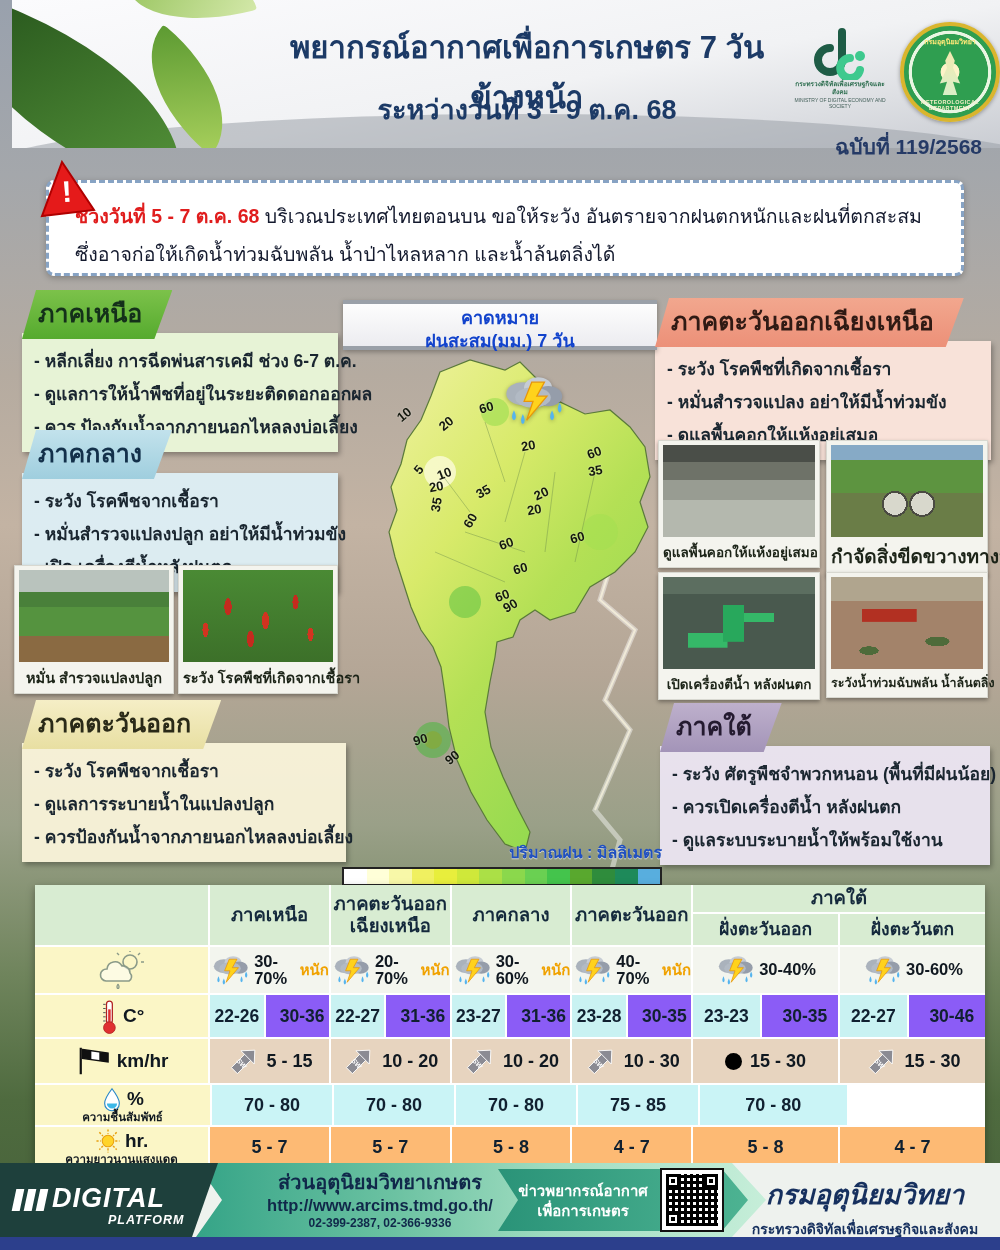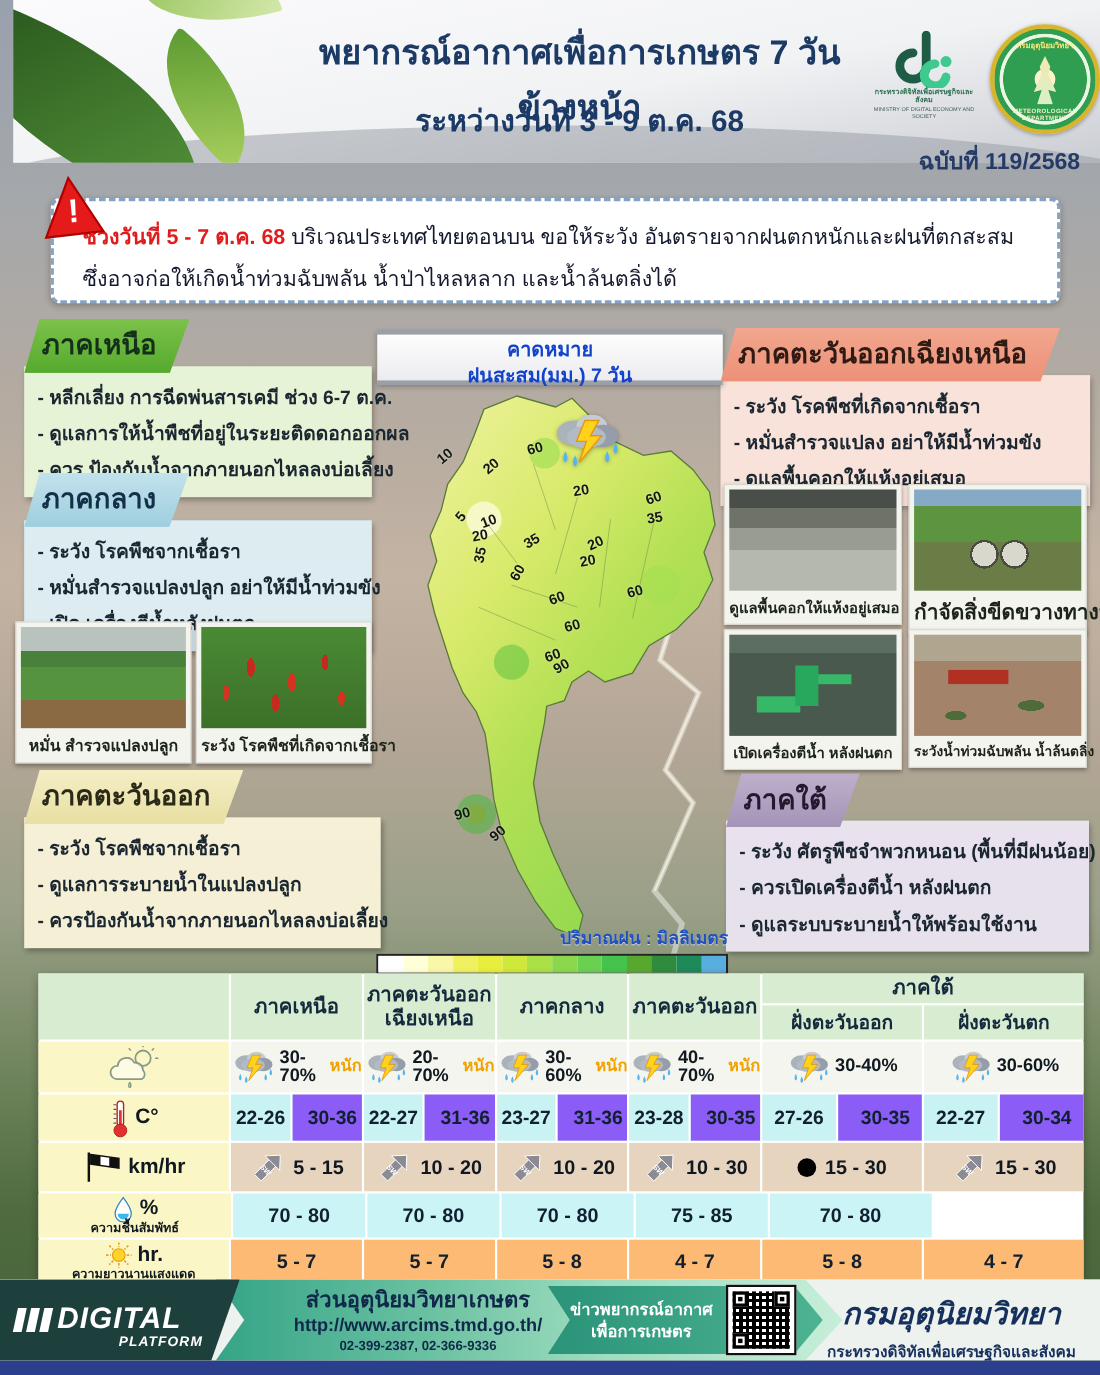--- a/index.html
+++ b/index.html
@@ -557,28 +557,28 @@
           </div>
         </div>
       <div class="cell cr">
           <div class="tsplit">
         <div class="tmin">23-28</div>
         <div class="tmax">30-35</div>
           </div>
         </div>
       <div class="cell cs">
           <div class="tsplit">
-        <div class="tmin">27-26</div>
+        <div class="tmin">23-23</div>
         <div class="tmax">30-35</div>
           </div>
         </div>
       <div class="cell cs">
           <div class="tsplit">
         <div class="tmin">22-27</div>
-        <div class="tmax">30-34</div>
+        <div class="tmax">30-46</div>
           </div>
         </div>
     </div>
 
     <div class="trow row-wind">
       <div class="cell c0 iconcol">
         <span class="icx">
           <svg width="38" height="30" viewBox="0 0 40 34">
             <line x1="5" y1="2" x2="5" y2="32" stroke="#111" stroke-width="2.5"></line>
             <polygon points="7,4 36,8 36,18 7,14" fill="#ffffff" stroke="#111" stroke-width="1.5"></polygon>

